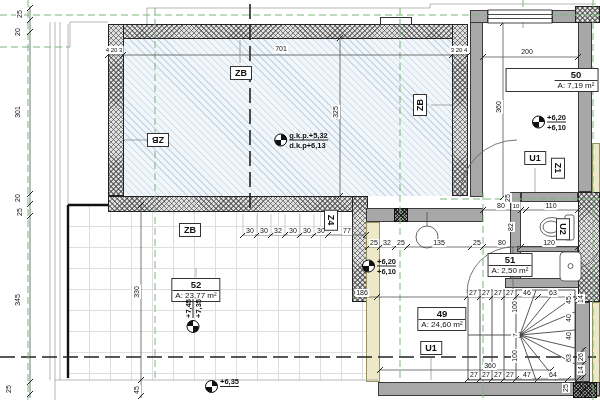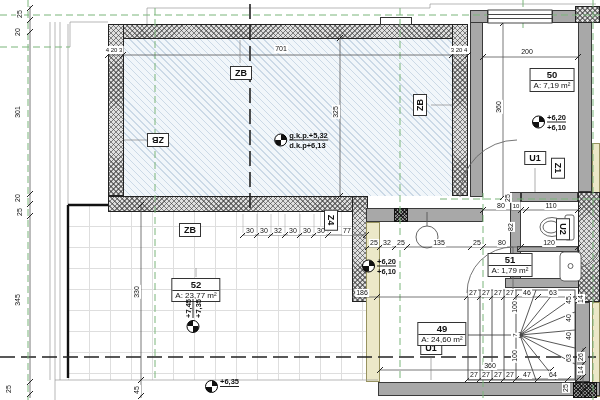--- a/index.html
+++ b/index.html
@@ -274,35 +274,35 @@
         <span class="ztag" style="left: 420px; top: 105px; transform: translate(-50%, -50%) rotate(-90deg);">ZB</span>
         <span class="ztag" style="left: 190px; top: 230px; transform: translate(-50%, -50%) rotate(0deg);">ZB</span>
         <span class="ztag" style="left: 331px; top: 220px; transform: translate(-50%, -50%) rotate(90deg);">Z4</span>
         <span class="ztag" style="left: 535px; top: 158px; transform: translate(-50%, -50%) rotate(0deg);">U1</span>
         <span class="ztag" style="left: 558px; top: 168px; transform: translate(-50%, -50%) rotate(90deg);">Z1</span>
         <span class="ztag" style="left: 563px; top: 229px; transform: translate(-50%, -50%) rotate(90deg);">U2</span>
         <span class="ztag" style="left: 431px; top: 348px; transform: translate(-50%, -50%) rotate(0deg);">U1</span>
       </div>
     <div>
 
-    <div class="room-tag" style="left: 552px; top: 80px; transform: translate(-50%, -50%) rotate(0deg);">
+    <div class="room-tag" style="left: 552px; top: 80px; transform: translate(-50%, -50%) rotate(0deg); padding-left: 48px;">
           <div class="rt-num">50</div>
           <div class="rt-area">A: 7,19 m²</div>
         </div>
         <div class="room-tag" style="left: 196px; top: 290px; transform: translate(-50%, -50%) rotate(0deg);">
           <div class="rt-num">52</div>
           <div class="rt-area">A: 23,77 m²</div>
         </div>
-        <div class="room-tag" style="left: 442px; top: 334px; transform: translate(-50%, -50%) rotate(0deg);">
+        <div class="room-tag" style="left: 442px; top: 319px; transform: translate(-50%, -50%) rotate(0deg);">
           <div class="rt-num">49</div>
           <div class="rt-area">A: 24,60 m²</div>
         </div>
         <div class="room-tag" style="left: 510px; top: 265px; transform: translate(-50%, -50%) rotate(0deg);">
           <div class="rt-num">51</div>
-          <div class="rt-area">A: 1,79 m²</div>
+          <div class="rt-area">A: 2,50 m²</div>
         </div>
       </div>
     <div>
 
     <div class="level" style="left: 301px; top: 140px; transform: translate(-50%, -50%) rotate(0deg);">
           <span class="lv-sym"></span>
           <span class="lv-txt">
             <span class="lv-l1">g.k.p.+5,32</span>
             <span class="lv-l2">d.k.p+6,13</span>
           </span>

